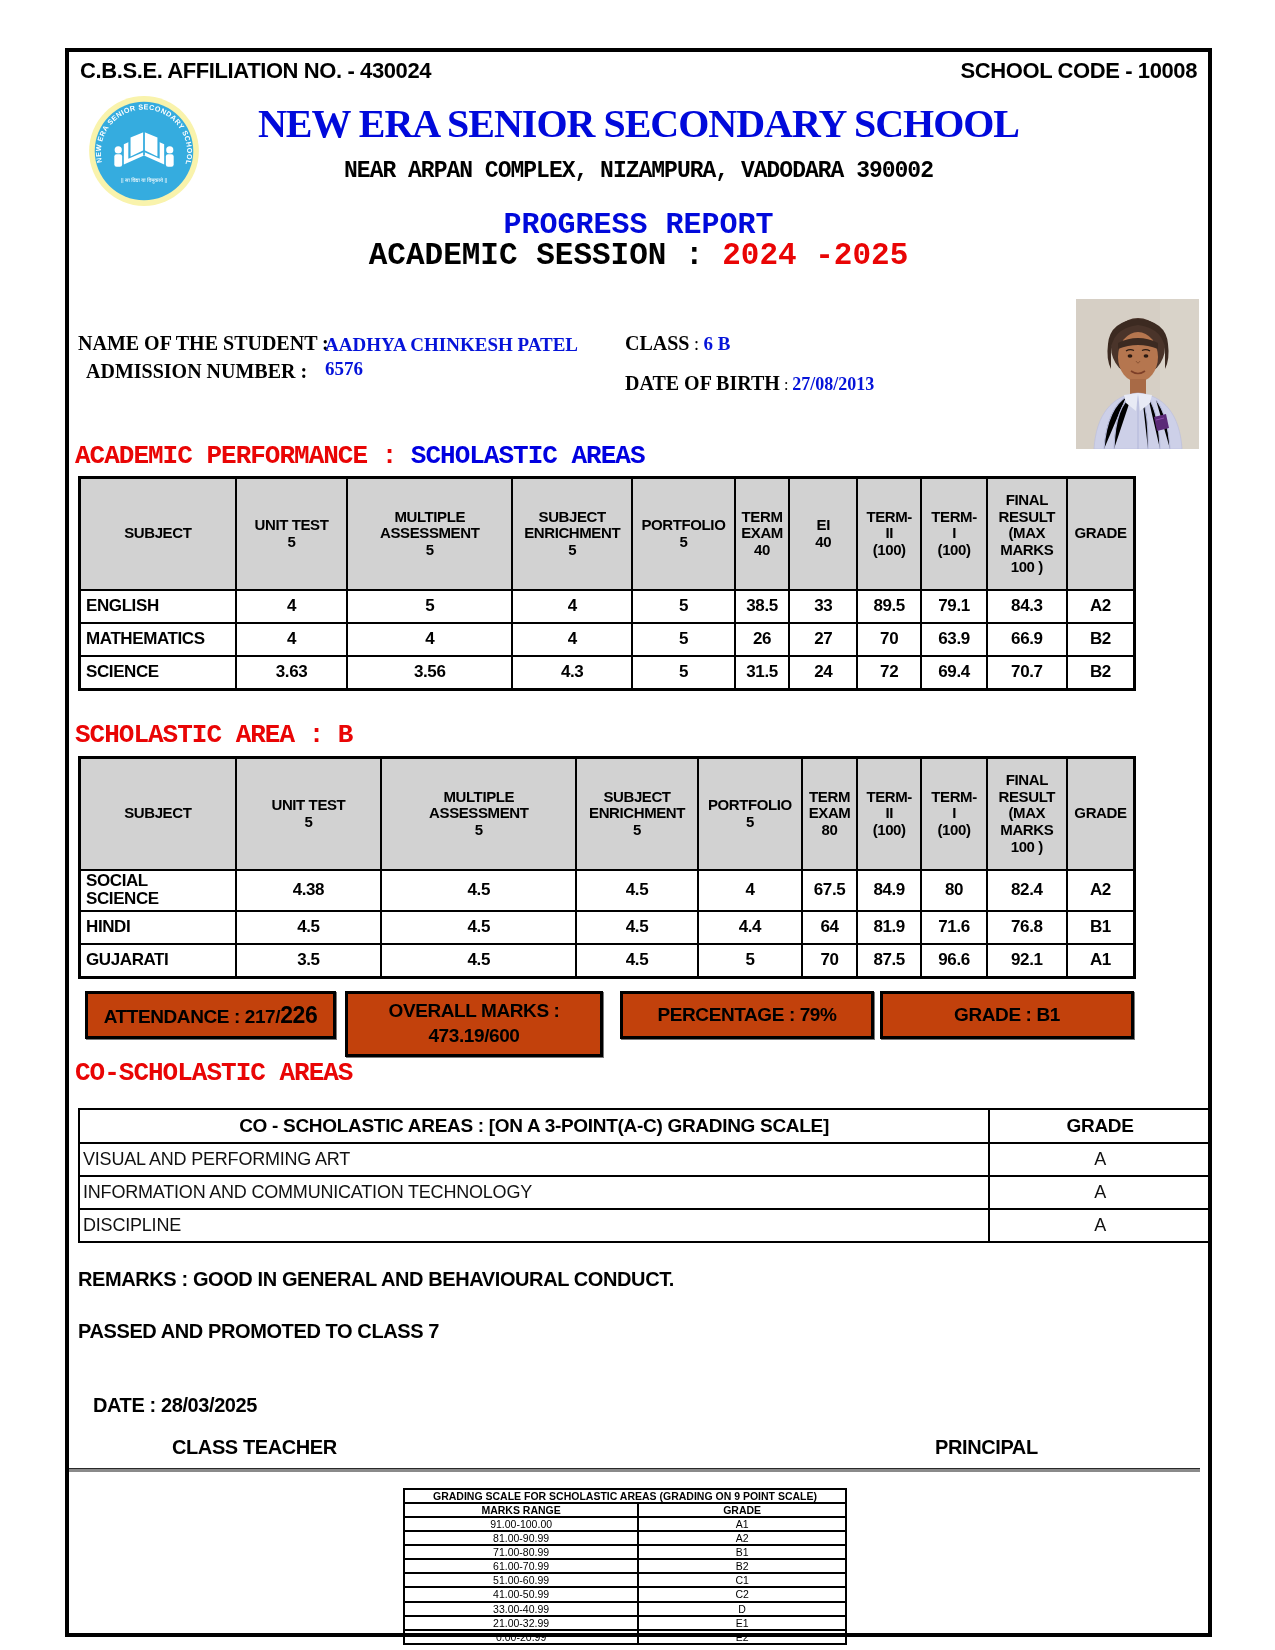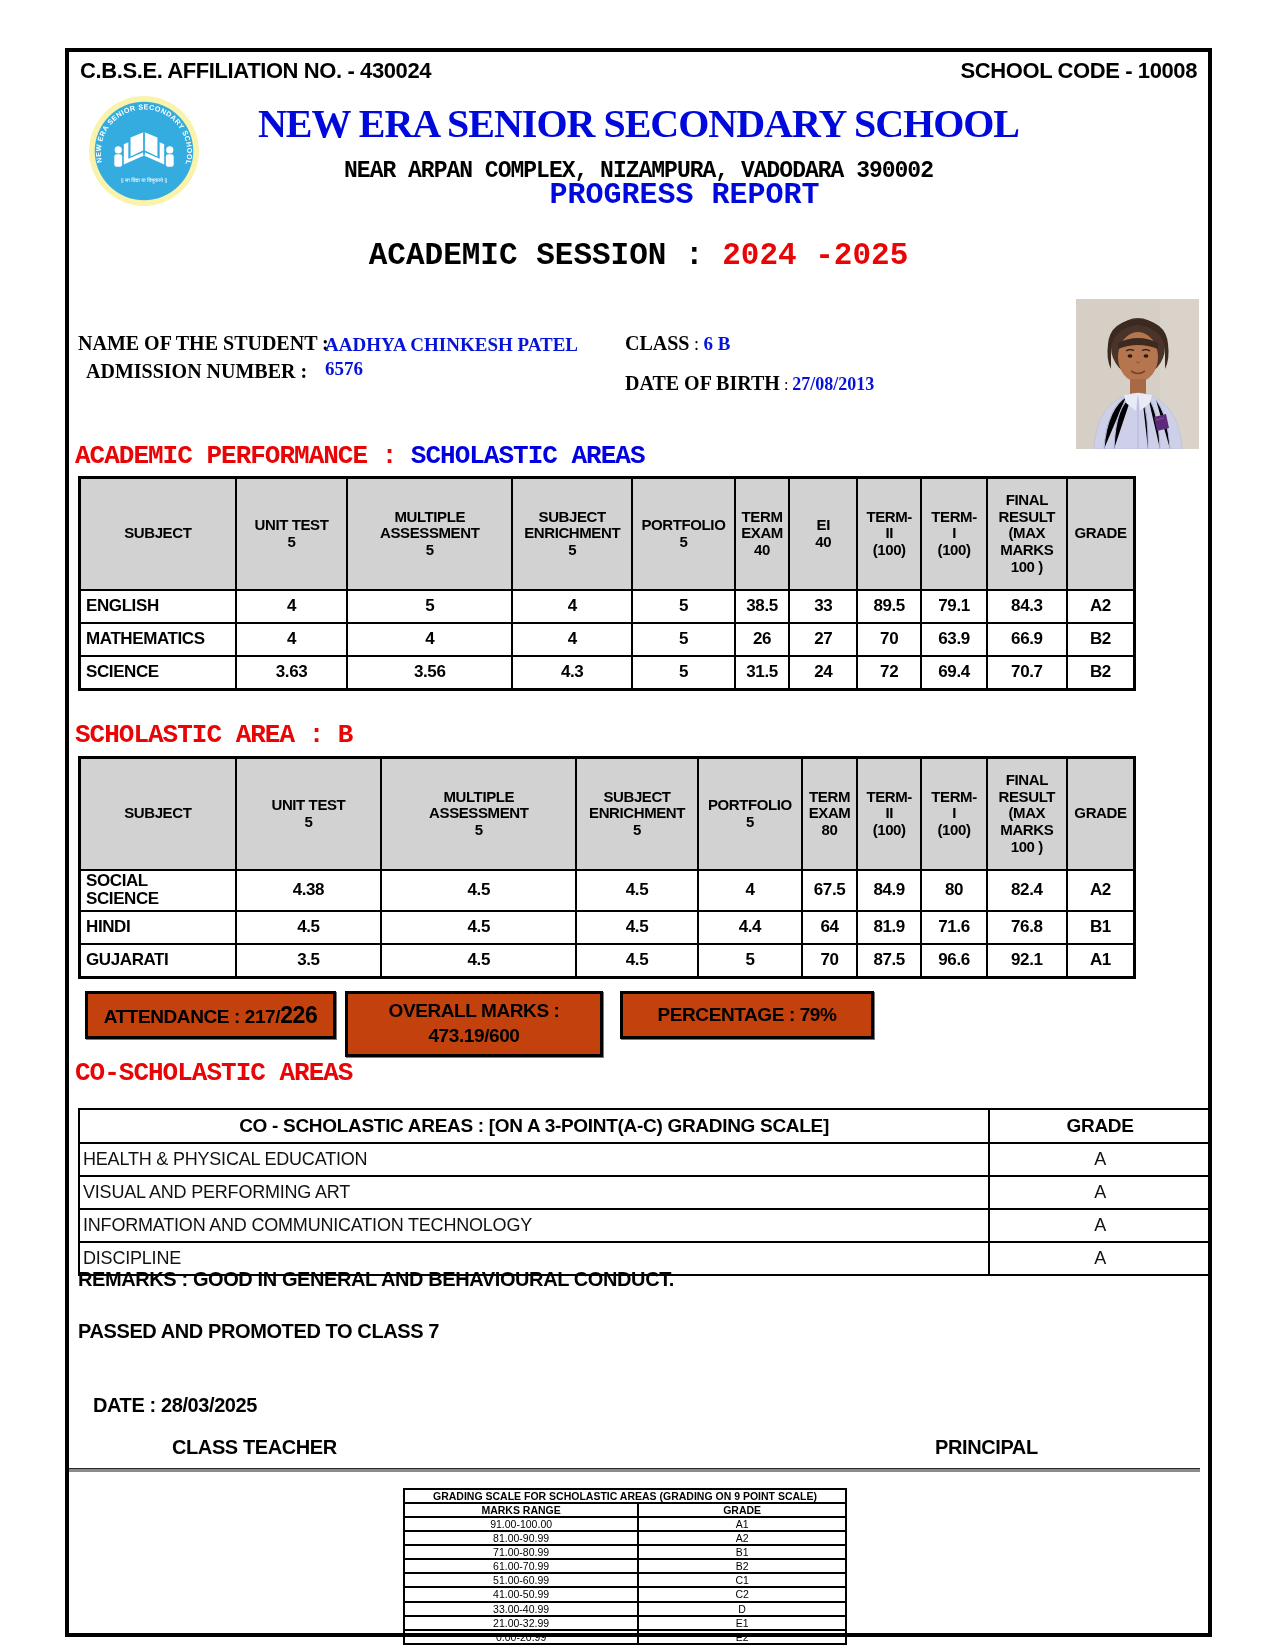--- a/index.html
+++ b/index.html
@@ -14,21 +14,21 @@
   .serifb { font-family:"Liberation Serif", serif; font-weight:bold; }
 
   .aff-left  { left:80px;  top:58px; font-size:22px; }
   .aff-right { right:78px; top:58px; font-size:22px; }
 
   .logo { left:88px; top:95px; width:112px; height:112px; }
 
   .centerband { left:69px; width:1139px; text-align:center; }
   .school-name { top:100px; font-size:40px; color:#0009db; letter-spacing:-1px; }
   .school-addr { top:158px; font-size:23px; color:#000; letter-spacing:-1px;}
-  .report-title { top:178px; font-size:30px; color:#0009db;padding-left:46px; }
+  .report-title { top:208px; font-size:30px; color:#0009db; }
   .session { top:238px; font-size:31px; color:#000; }
   .session .red { color:#e90505; }
 
   .stu-label { font-size:20px; color:#000; }
   .stu-value { font-size:19px; color:#0513d9; }
   .stu-value-sm { font-size:18px; color:#0513d9; }
 
   .photo { left:1076px; top:299px; width:123px; height:150px; }
 
   .sec-heading { font-size:26px; letter-spacing:-1px; }
@@ -330,40 +330,39 @@
   <div class="abs sumbox box1">
       <span class="impact"><span>ATTENDANCE : 217/</span><span class="big">226</span></span>
     </div>
   <div class="abs sumbox box2">
       <span class="impact">OVERALL MARKS :
 473.19/600</span>
     </div>
   <div class="abs sumbox box3">
       <span class="impact">PERCENTAGE : 79%</span>
     </div>
+  <div class="abs sumbox box4">
+      <span class="impact">GRADE : B1</span>
+    </div>
 
   <div class="abs monob sec-heading red-part" style="left:75px;top:1058px;">CO-SCHOLASTIC AREAS</div>
 
   <table class="abs co tableCo">
     <colgroup>
         <col style="width:80.4%">
         <col style="width:19.6%">
       </colgroup>
     <thead>
         <tr>
       <th>CO - SCHOLASTIC AREAS : [ON A 3-POINT(A-C) GRADING SCALE]</th>
       <th>GRADE</th>
     </tr>
       </thead>
     <tbody>
       <tr>
-        <td class="area">HEALTH &amp; PHYSICAL EDUCATION</td>
-        <td class="grade">A</td>
-      </tr>
-      <tr>
         <td class="area">VISUAL AND PERFORMING ART</td>
         <td class="grade">A</td>
       </tr>
       <tr>
         <td class="area">INFORMATION AND COMMUNICATION TECHNOLOGY</td>
         <td class="grade">A</td>
       </tr>
       <tr>
         <td class="area">DISCIPLINE</td>
         <td class="grade">A</td>

